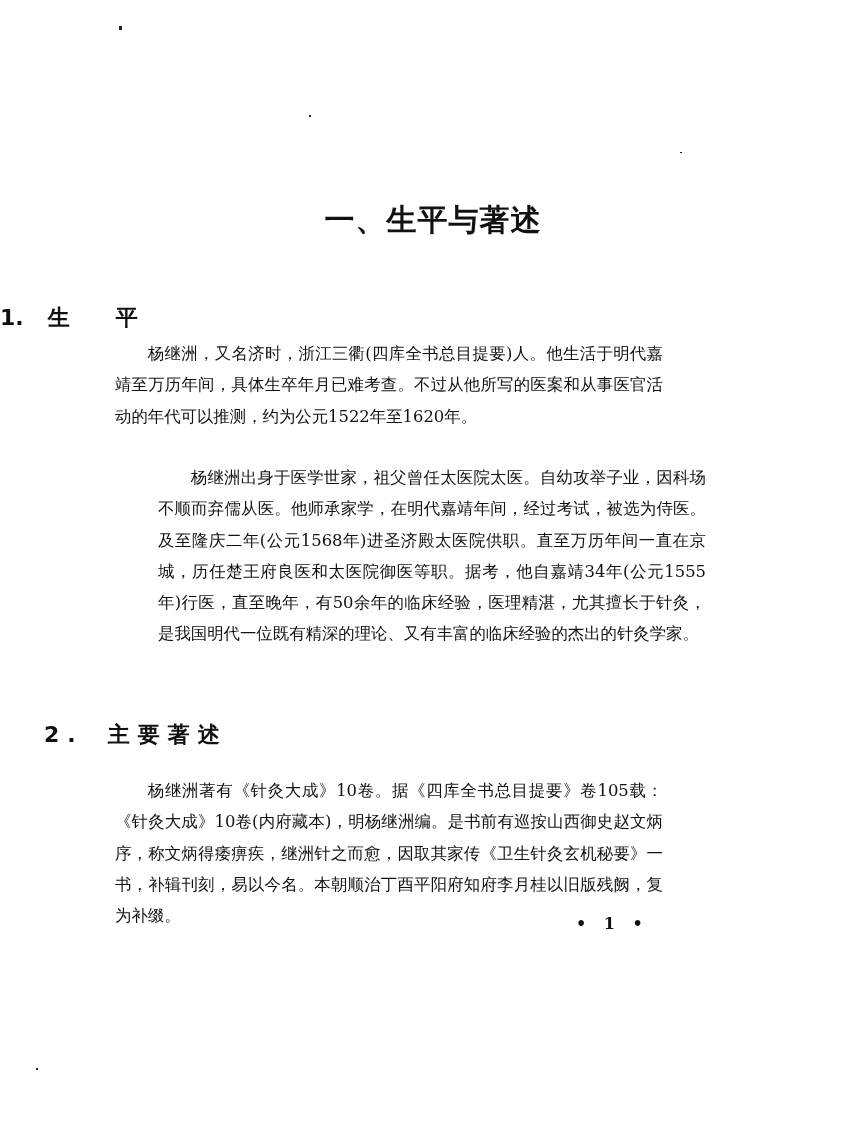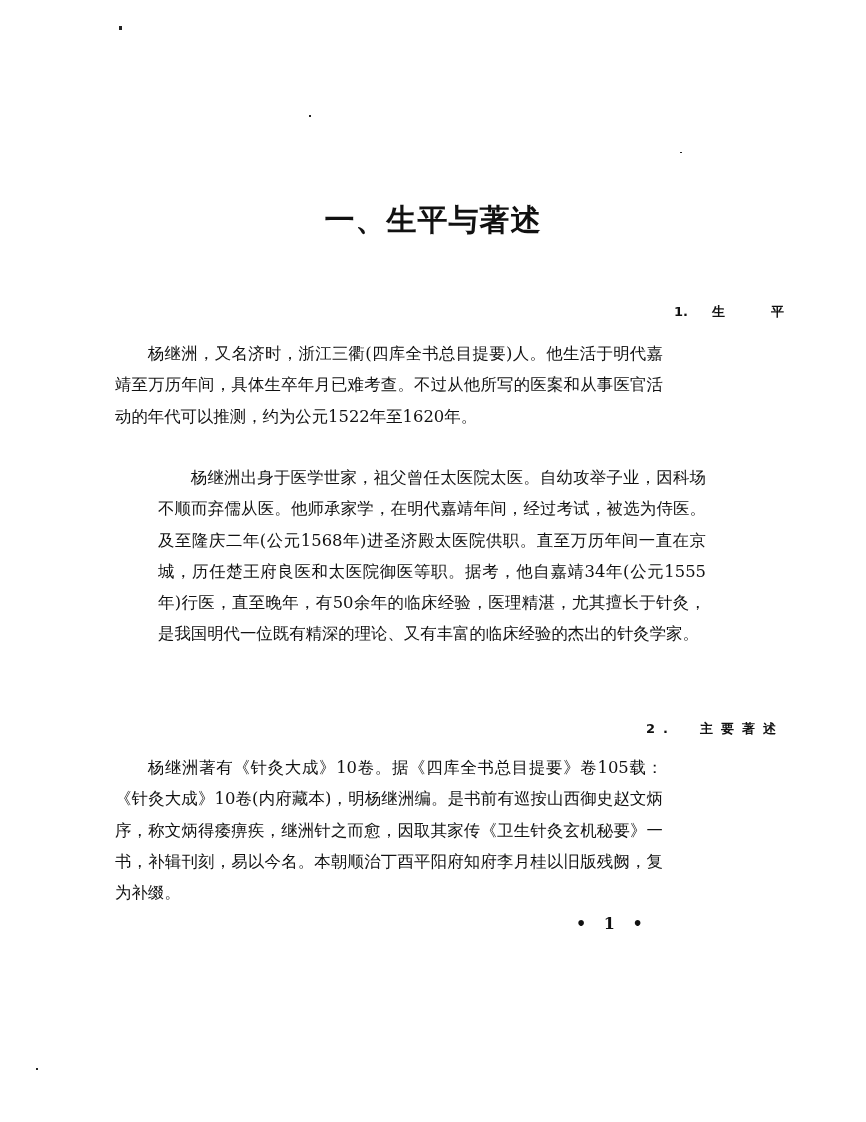--- a/index.html
+++ b/index.html
@@ -1,31 +1,31 @@
 <!DOCTYPE html>
 <html><head>
 <meta charset="utf-8">
 <style>
   html, body { margin: 0; padding: 0; background: #ffffff; }
   body { width: 866px; height: 1122px; position: relative; overflow: hidden;
          font-family: "DejaVu Serif", "Liberation Serif", serif; color: #111; }
   .speck { position: absolute; background: #222; }
   .chapter-title { position: absolute; left: 0; width: 866px; top: 200px; text-align: center;
          font-size: 30px; font-weight: bold; letter-spacing: 1px; font-family: "DejaVu Sans", sans-serif; }
-  .section-head { position: absolute; left: 0; width: 784px; text-align: right;
-         font-size: 13px; font-weight: bold; font-family: "DejaVu Sans", sans-serif; }
+  .section-head { position: absolute; left: 0; width: 784px; text-align: left;
+         font-size: 22px; font-weight: bold; font-family: "DejaVu Sans", sans-serif; }
   .section-head .num { margin-right: 24px; }
   .sec1 { top: 303px; }
   .sec1 .t1 { margin-right: 46px; }
-  .sec2 { top: 720px; letter-spacing: 8px; }
+  .sec2 { top: 720px; letter-spacing: 8px; margin-left: 44px; }
   .para { position: absolute; left: 115px; width: 548px; font-size: 16.4px; line-height: 31.3px;
           text-align: justify; text-indent: 2em; margin: 0; }
   .p1 { top: 338px; }
   .p2 { top: 462px; margin-left: 43px; }
-  .p3 { top: 752px; }
+  .p3 { top: 775px; }
   .page-num { position: absolute; top: 914px; left: 576px; font-size: 16px; font-weight: bold; letter-spacing: 6px; }
 </style>
 </head>
 <body>
 
 <div class="speck" style="left:119px;top:26px;width:3px;height:4px;"></div>
 <div class="speck" style="left:309px;top:115px;width:2px;height:2px;"></div>
 <div class="speck" style="left:680px;top:152px;width:2px;height:1px;"></div>
 <div class="speck" style="left:36px;top:1068px;width:2px;height:2px;"></div>
 

